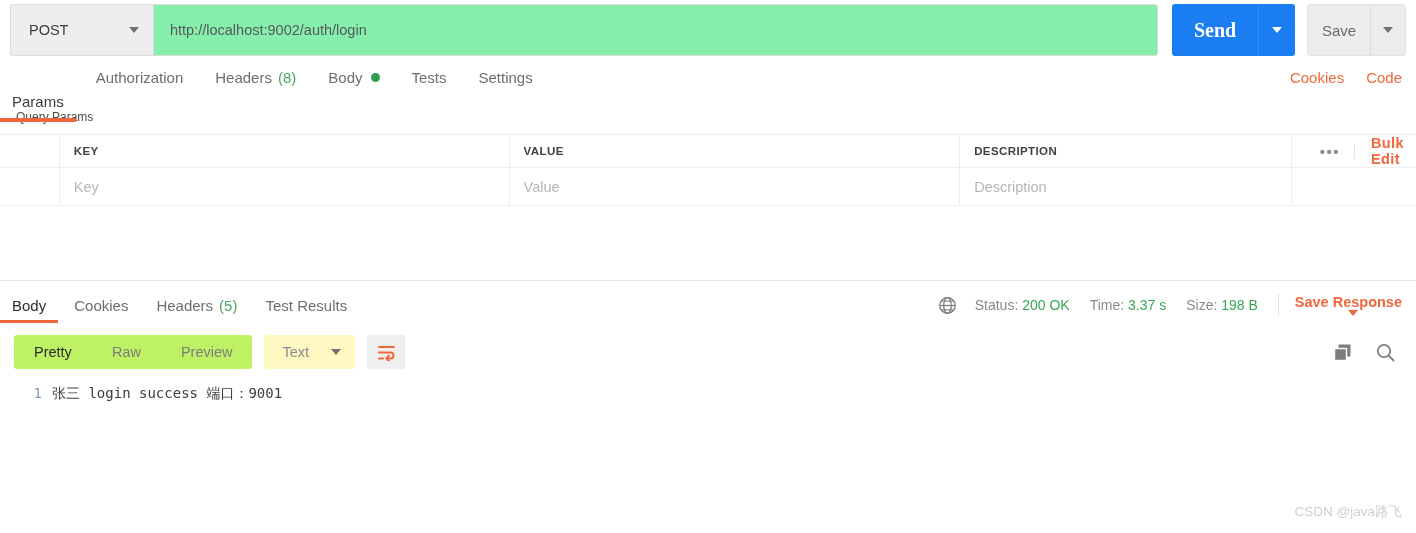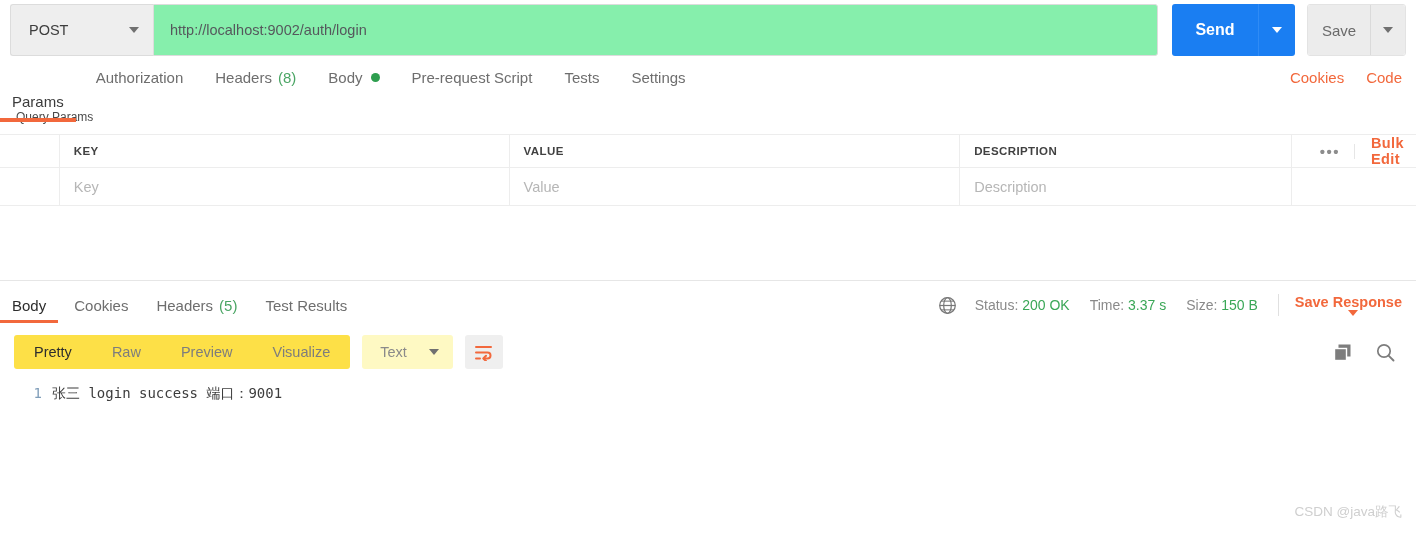--- a/index.html
+++ b/index.html
@@ -63,27 +63,28 @@
   }
   .send-group {
     display: flex;
     margin-left: 14px;
     border-radius: 3px;
     overflow: hidden;
   }
   .send-btn {
     background: #1a7ef2;
     color: #fff;
-    font-size: 16px;
+    font-size: 20px;
     font-weight: bold;
     width: 86px;
     display: flex;
     align-items: center;
     justify-content: center;
     cursor: pointer;
+    font-family: Liberation Serif, serif;
   }
   .send-caret {
     background: #1a7ef2;
     width: 36px;
     display: flex;
     align-items: center;
     justify-content: center;
     border-left: 1px solid #2f8bf5;
     cursor: pointer;
   }
@@ -288,21 +289,21 @@
 
   
   .body-toolbar {
     display: flex;
     align-items: center;
     padding: 0 14px;
     height: 46px;
     position: relative;
   }
   .seg {
-    background: #fde047;
+    background: #bef264;
     border-radius: 3px;
     display: flex;
     align-items: center;
     height: 34px;
   }
   .seg-item {
     font-size: 14.5px;
     color: #7d7d7d;
     padding: 0 20px;
     line-height: 34px;
@@ -393,23 +394,20 @@
   <div class="tab">
     <span>Authorization</span>
   </div>
   <div class="tab">
     <span>Headers</span>
     <span class="badge-green">(8)</span>
   </div>
   <div class="tab">
     <span>Body</span>
     <span class="green-dot"></span>
-  </div>
-  <div class="tab">
-    <span>Pre-request Script</span>
   </div>
   <div class="tab">
     <span>Tests</span>
   </div>
   <div class="tab">
     <span>Settings</span>
   </div>
   <div class="tabs-right">
     <span class="link-orange">Cookies</span>
     <span class="link-orange">Code</span>
@@ -474,36 +472,35 @@
     <span class="stat-item">
       <span>Status:</span>
       <span class="stat-val">200 OK</span>
     </span>
     <span class="stat-item">
       <span>Time:</span>
       <span class="stat-val">3.37 s</span>
     </span>
     <span class="stat-item">
       <span>Size:</span>
-      <span class="stat-val">150 B</span>
+      <span class="stat-val">198 B</span>
     </span>
     <span class="vsep"></span>
     <span class="save-resp">
       <span>Save Response</span>
       <span class="caret-orange"></span>
     </span>
   </div>
 </div>
 
 <div class="body-toolbar">
   <div class="seg">
     <span class="seg-item active">Pretty</span>
     <span class="seg-item">Raw</span>
     <span class="seg-item">Preview</span>
-    <span class="seg-item">Visualize</span>
   </div>
   <div class="fmt-select">
     <span class="fmt-label">Text</span>
     <span class="caret"></span>
   </div>
   <div class="wrap-btn">
     <svg width="19" height="17" viewBox="0 0 19 17">
       <line x1="2" y1="3" x2="17" y2="3" stroke="#f2683c" stroke-width="2" stroke-linecap="round"></line>
       <path d="M2 8.5 H13.5 a3 3 0 0 1 0 6 H10" fill="none" stroke="#f2683c" stroke-width="2" stroke-linecap="round"></path>
       <polyline points="12,11.8 9.3,14.5 12,17" fill="none" stroke="#f2683c" stroke-width="2" stroke-linecap="round" stroke-linejoin="round"></polyline>

